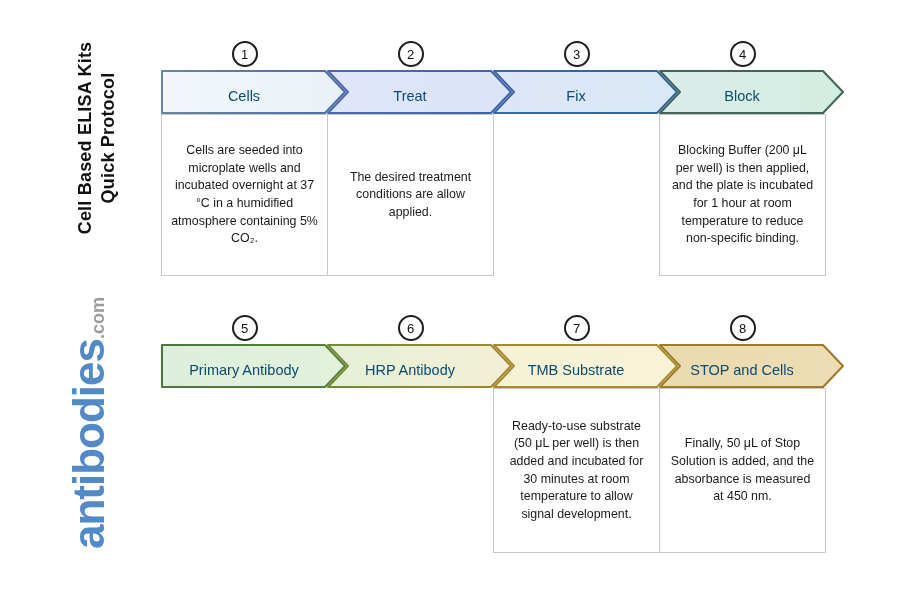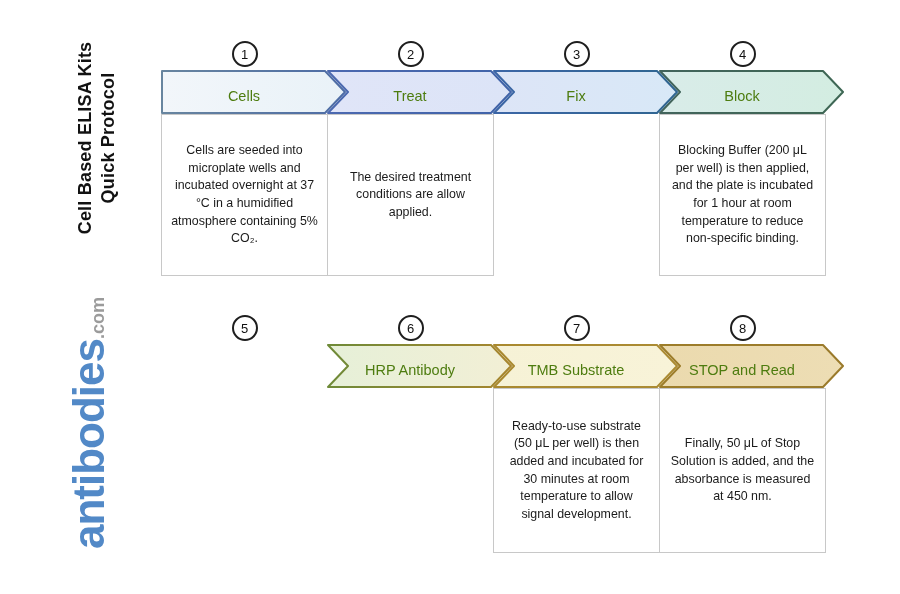--- a/index.html
+++ b/index.html
@@ -39,21 +39,21 @@
     background:#ffffff; margin:0 auto 3px;
     display:flex; align-items:center; justify-content:center;
     font-size:13px; color:#111;
   }
 
   .arrow { position:relative; width:166px; height:44px; }
   .arrow-svg { position:absolute; left:0; top:0; overflow:visible; }
   .arrow-label {
     position:absolute; left:0; top:0; width:166px; height:52px;
     display:flex; align-items:center; justify-content:center;
-    font-size:14.5px; color:#4d7c0f;
+    font-size:14.5px; color:#0c4a6e;
   }
 
   .desc {
     width:167px; background:#ffffff; border:1px solid #c8c8c8;
     display:flex; align-items:center; justify-content:center;
     text-align:center; padding:10px 9px;
     font-size:12.4px; line-height:1.42; color:#1b1b1b;
   }
   .row1 .desc { height:162px; }
   .row2 .desc { height:165px; }
@@ -160,20 +160,36 @@
       <span class="arrow-label">Block</span>
     </div>
     <div class="desc">
           <span class="desc-text">Blocking Buffer (200 μL per well) is then applied, and the plate is incubated for 1 hour at room temperature to reduce non-specific binding.</span>
         </div>
   </div>
       <div class="step row2" style="left: 0px; z-index: 10;">
     <div class="badge">
           <span class="num">5</span>
         </div>
+    <div class="arrow">
+      <svg class="arrow-svg" width="188" height="44">
+            <defs>
+              <linearGradient id="fillg4" x1="0" y1="0" x2="1" y2="0">
+                <stop offset="0" stop-color="#ddefdc"></stop>
+                <stop offset="1" stop-color="#e2f1da"></stop>
+              </linearGradient>
+              <linearGradient id="strokeg4" x1="0" y1="0" x2="1" y2="0">
+                <stop offset="0" stop-color="#49783b"></stop>
+                <stop offset="1" stop-color="#5a7f3a"></stop>
+              </linearGradient>
+            </defs>
+            <polygon points="1,1 164,1 184,22 164,43 1,43" fill="url(#fillg4)" stroke="url(#strokeg4)" stroke-width="2" stroke-linejoin="round"></polygon>
+          </svg>
+      <span class="arrow-label">Primary Antibody</span>
+    </div>
   </div>
       <div class="step row2" style="left: 166px; z-index: 9;">
     <div class="badge">
           <span class="num">6</span>
         </div>
     <div class="arrow">
       <svg class="arrow-svg" width="188" height="44">
             <defs>
               <linearGradient id="fillg5" x1="0" y1="0" x2="1" y2="0">
                 <stop offset="0" stop-color="#e6f0d8"></stop>
@@ -224,20 +240,20 @@
                 <stop offset="0" stop-color="#ebdaae"></stop>
                 <stop offset="1" stop-color="#edddb4"></stop>
               </linearGradient>
               <linearGradient id="strokeg7" x1="0" y1="0" x2="1" y2="0">
                 <stop offset="0" stop-color="#9d7d2a"></stop>
                 <stop offset="1" stop-color="#9a7a2b"></stop>
               </linearGradient>
             </defs>
             <polygon points="1,1 164,1 184,22 164,43 1,43 21,22" fill="url(#fillg7)" stroke="url(#strokeg7)" stroke-width="2" stroke-linejoin="round"></polygon>
           </svg>
-      <span class="arrow-label">STOP and Read</span>
+      <span class="arrow-label">STOP and Cells</span>
     </div>
     <div class="desc">
           <span class="desc-text">Finally, 50 μL of Stop Solution is added, and the absorbance is measured at 450 nm.</span>
         </div>
   </div>
     </div>
 </div>
 
 </body></html>

